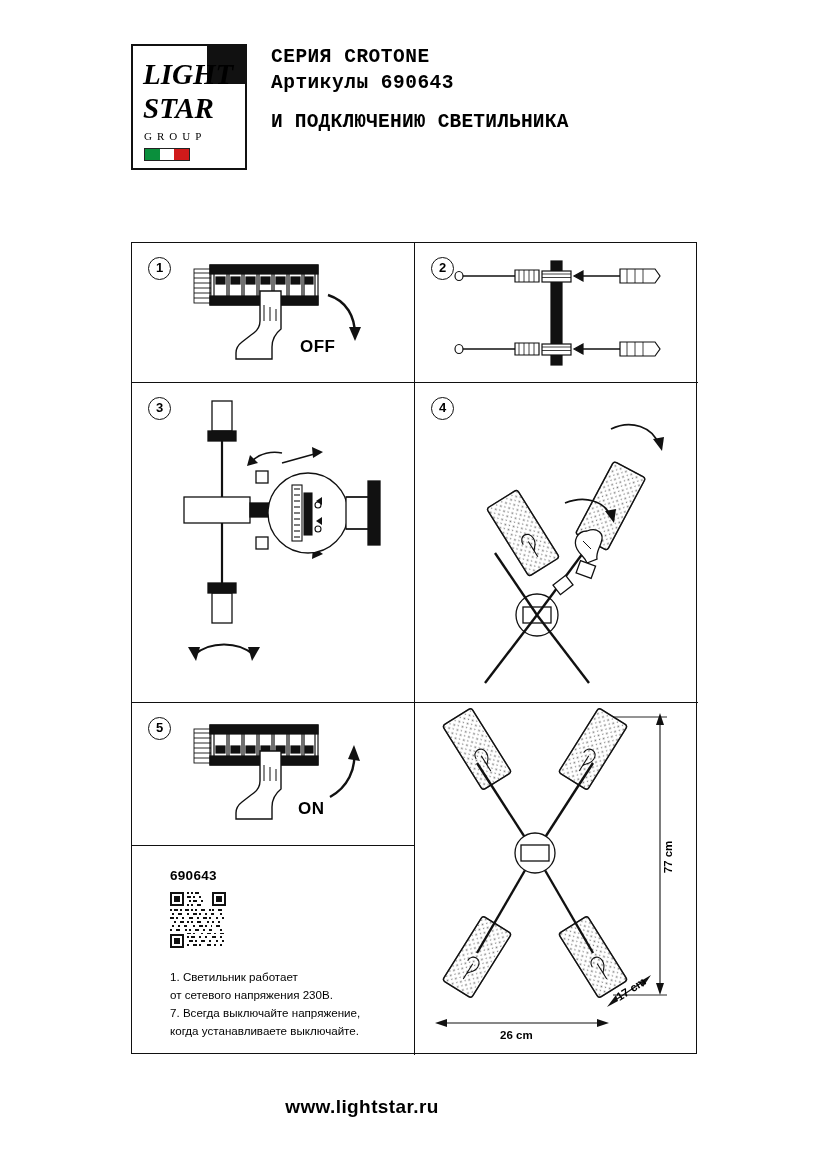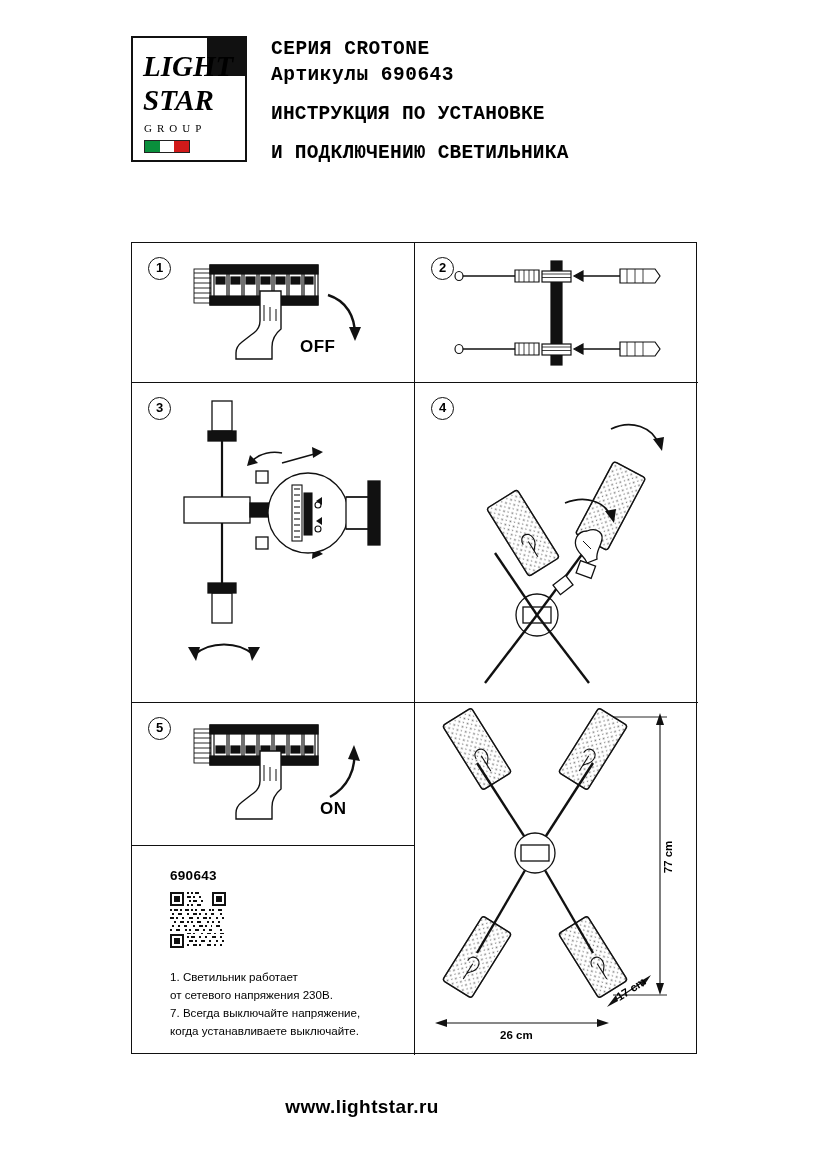--- a/index.html
+++ b/index.html
@@ -13,21 +13,21 @@
     font-family: "Liberation Sans", sans-serif;
     color: #000000;
     position: relative;
     overflow: hidden;
   }
 
   
   .header {
     position: absolute;
     left: 131px;
-    top: 36px;
+    top: 44px;
     width: 566px;
     height: 140px;
   }
   .logo-box {
     position: absolute;
     left: 0;
     top: 0;
     width: 116px;
     height: 126px;
     border: 2px solid #111;
@@ -209,21 +209,20 @@
     <div class="logo-flag">
       <i class="flag-g"></i>
         <i class="flag-w"></i>
         <i class="flag-r"></i>
     </div>
   </div>
 
   <div class="title-block">
     <div class="series-line">СЕРИЯ CROTONE</div>
     <div class="series-line">Артикулы 690643</div>
-    <div class="instr-line">ИНСТРУКЦИЯ ПО УСТАНОВКЕ</div>
     <div class="instr-line" style="margin-top:12px;">И ПОДКЛЮЧЕНИЮ СВЕТИЛЬНИКА</div>
   </div>
 </div>
 
 <div class="grid">
 
   <div class="cell c1 bd-r bd-b">
     <div class="step-badge">1</div>
     <svg width="283" height="140" viewBox="0 0 283 140">
       <g stroke="#111" stroke-width="1.2" fill="none">
@@ -472,21 +471,21 @@
           <line x1="62" y1="55" x2="79" y2="55"></line>
         </g>
         <path d="M128 48 L128 78 C128 84 124 89 119 92 L110 99 C106 102 104 106 104 110 L104 116 L140 116 L140 104 C140 96 144 90 149 86 L149 48 Z" fill="#fff" stroke="#111" stroke-width="1.4"></path>
         <path d="M132 78 L132 62" stroke-width="1"></path>
         <path d="M138 78 L138 64" stroke-width="1"></path>
         <path d="M144 78 L144 66" stroke-width="1"></path>
         <path d="M198 94 C216 84 224 66 222 48" stroke-width="2.4"></path>
         <path d="M216 56 L222 42 L228 58 Z" fill="#111" stroke="none"></path>
       </g>
     </svg>
-    <div class="onoff" style="left:188px; top:96px;">ON</div>
+    <div class="onoff" style="left:166px; top:96px;">ON</div>
   </div>
 
   <div class="cell c6 bd-r">
     <div class="art-label">690643</div>
     <div class="qr">
       <svg width="56" height="56" viewBox="0 0 29 29" shape-rendering="crispEdges">
         <rect width="29" height="29" fill="#fff"></rect>
         <g fill="#111">
           <rect x="0" y="0" width="7" height="7"></rect>
             <rect x="1" y="1" width="5" height="5" fill="#fff"></rect>

